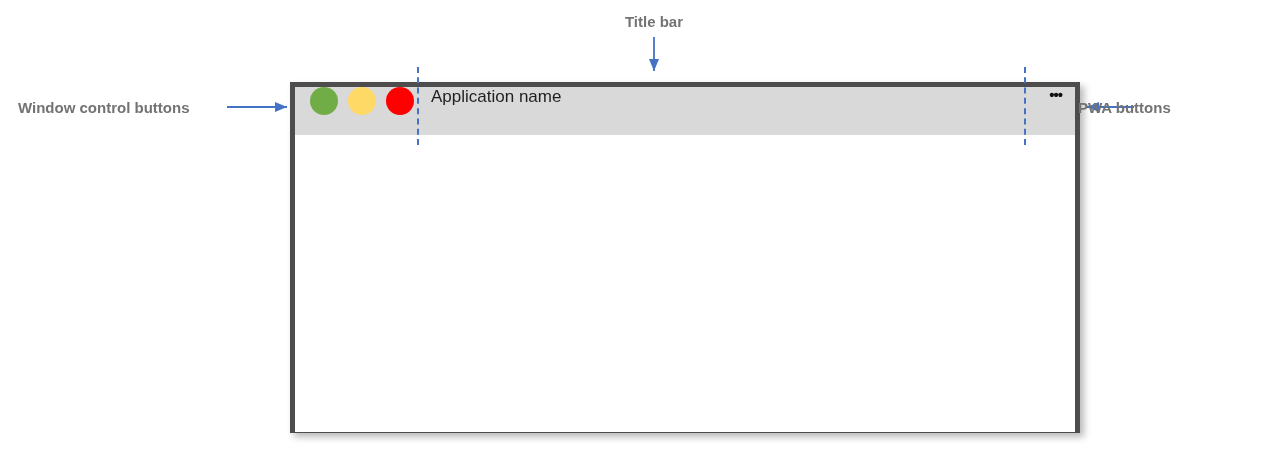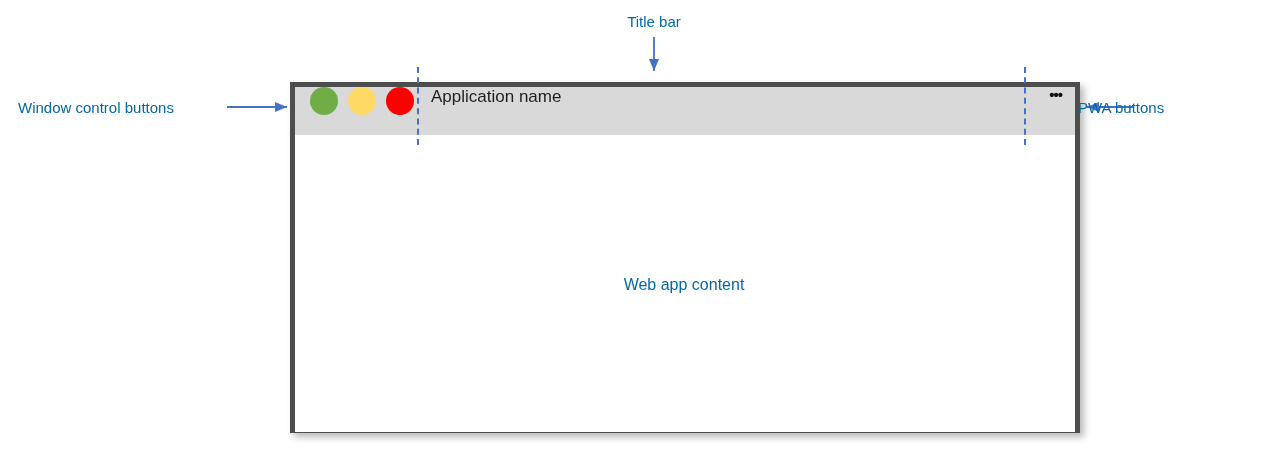--- a/index.html
+++ b/index.html
@@ -63,23 +63,24 @@
   .dashed-sep {
     position: absolute;
     top: 67px;
     width: 0; height: 78px;
     border-left: 2px dashed #4472c4;
   }
   .dashed-sep.left  { left: 417px; }
   .dashed-sep.right { left: 1024px; }
   .label {
     position: absolute;
-    color: #0369a1;
+    color: #737373;
     font-size: 15px;
     white-space: nowrap;
+    font-weight: bold;
   }
   .label.title-bar-label {
     left: 574px; top: 13px;
     width: 160px;
     text-align: center;
   }
   .label.wcb-label { left: 18px; top: 99px; }
   .label.pwa-label { left: 1078px; top: 99px; }
   .label.content-label {
     left: 594px; top: 276px;
@@ -120,15 +121,14 @@
     </div>
     <div class="content-area"></div>
   </div>
 
   <div class="dashed-sep left"></div>
   <div class="dashed-sep right"></div>
 
   <div class="label title-bar-label">Title bar</div>
   <div class="label wcb-label">Window control buttons</div>
   <div class="label pwa-label">PWA buttons</div>
-  <div class="label content-label">Web app content</div>
 
 </div>
 
 </body></html>

